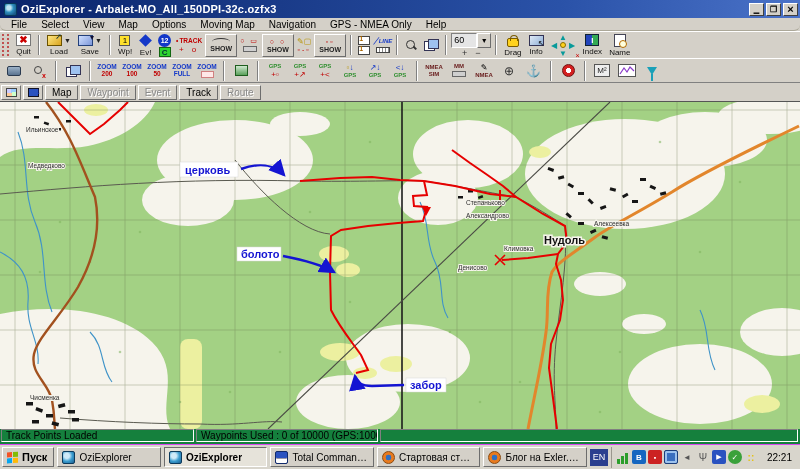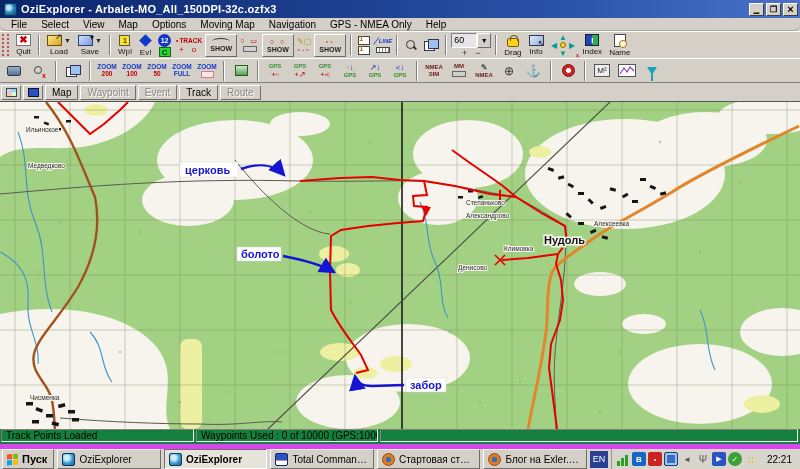--- a/index.html
+++ b/index.html
@@ -123,21 +123,21 @@
   
   .maparea { height:327px; position:relative; border-top:1px solid #555; background:#a3d184; }
   svg text { font-family:"Liberation Sans", sans-serif; }
 
   
   .statusbar { height:16px; display:flex; gap:2px; background:#15803d; padding:1px 2px 1px 1px; }
   .spanel { height:13px; border:1px solid; border-color:#808080 #fff #fff #808080; font-size:10px; line-height:12px; padding:0 4px; white-space:nowrap; overflow:hidden; }
   .sp1 { width:193px; } .sp2 { width:182px; } .sp3 { width:120px; } .sp4 { flex:1; }
 
   
-  .taskbar { height:25px; background:#d8d5cc; border-top:5px solid #d946ef; display:flex; align-items:center; padding:1px 2px; gap:3px; }
+  .taskbar { height:25px; background:#d8d5cc; border-top:1px solid #d946ef; display:flex; align-items:center; padding:1px 2px; gap:3px; }
   .startbtn { height:20px; display:flex; align-items:center; gap:3px; padding:0 6px 0 4px; font-weight:bold; font-size:11px;
     border:1px solid; border-color:#fff #6d6d6d #6d6d6d #fff; background:#d4d0c8; }
   .flag { width:12px; height:11px; display:grid; grid-template-columns:5px 5px; grid-template-rows:5px 5px; gap:1px; transform:skewY(-4deg); }
   .flag i:nth-child(1){background:#f35325}.flag i:nth-child(2){background:#81bc06}.flag i:nth-child(3){background:#05a6f0}.flag i:nth-child(4){background:#ffba08}
   .taskbtn { height:20px; flex:1; max-width:114px; display:flex; align-items:center; gap:4px; padding:8px 4px; font-size:10px;
     border:1px solid; border-color:#fff #6d6d6d #6d6d6d #fff; background:#d4d0c8; white-space:nowrap; overflow:hidden; }
   .taskbtn.active { border-color:#6d6d6d #fff #fff #6d6d6d; background:#e6e3da; font-weight:bold; }
   .taskbtn .tlabel { overflow:hidden; text-overflow:ellipsis; }
   .app-ico { width:13px; height:13px; flex:none; border-radius:2px; }
   .ozi-ico { background:radial-gradient(circle at 35% 35%, #cfeaf8 0 25%, #3a9ccf 55%, #1c5e8e); border:1px solid #0c3a5c; }

